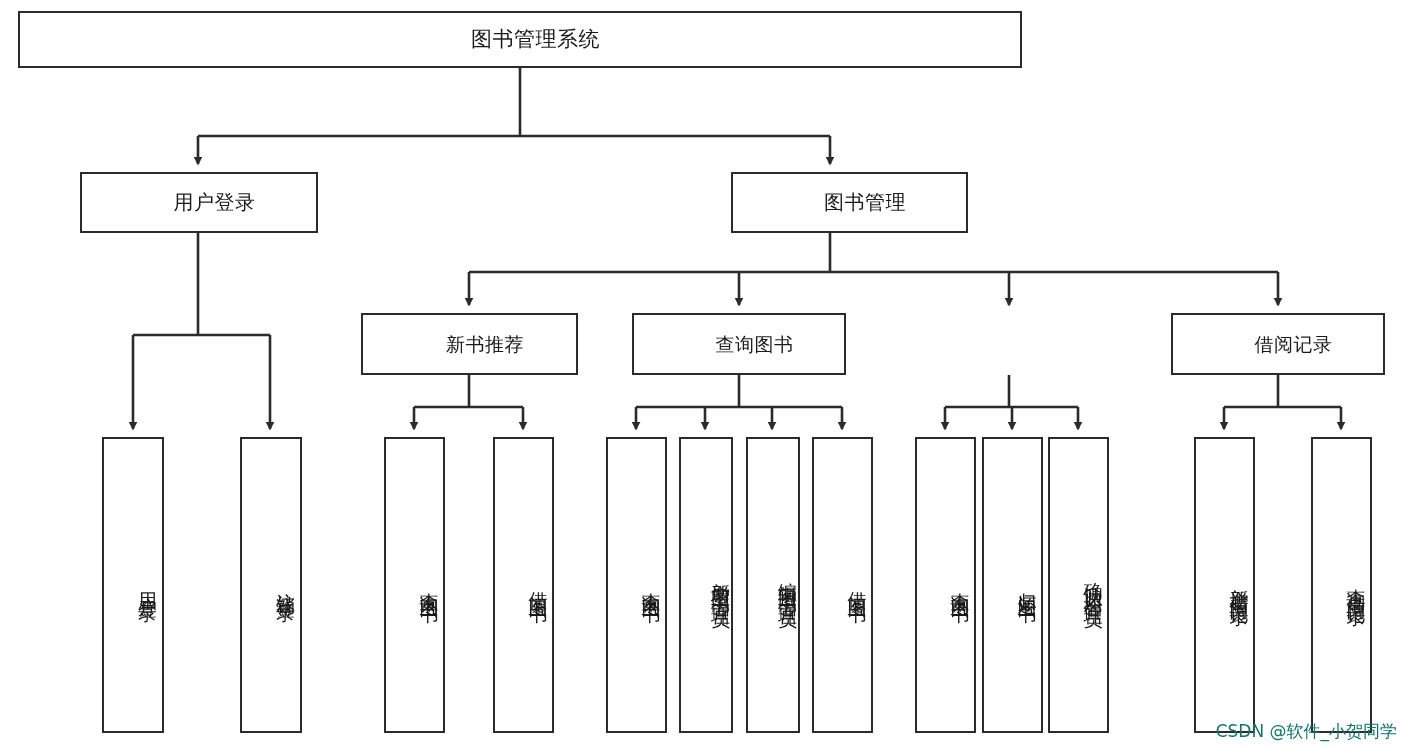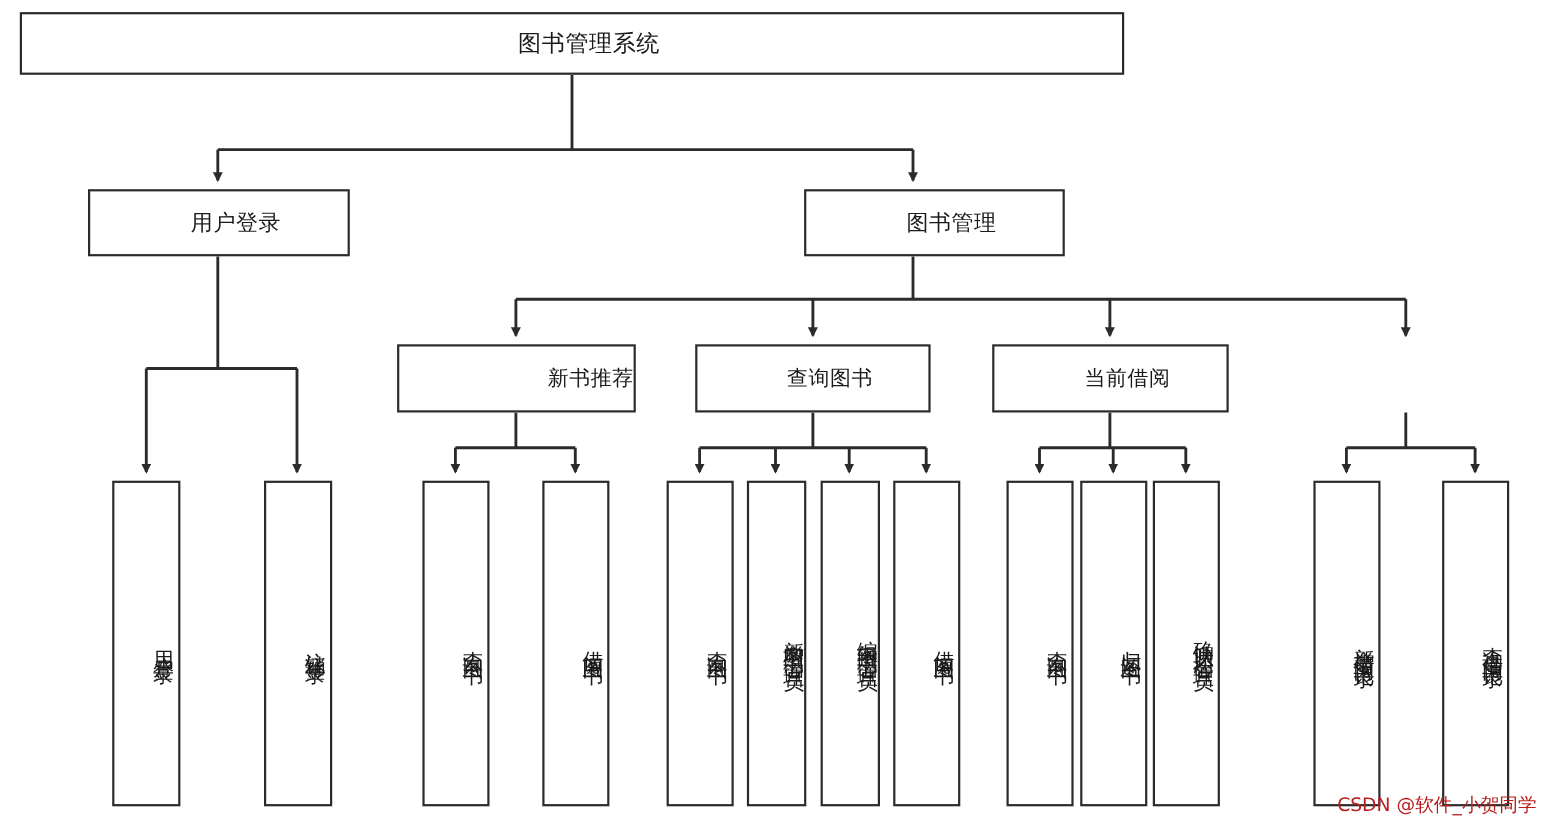--- a/index.html
+++ b/index.html
@@ -53,21 +53,21 @@
     text-orientation: upright;
     line-height: 1.06;
     letter-spacing: 4px;
     max-height: 100%;
   }
   #watermark {
     position: absolute;
     right: 8px;
     bottom: 4px;
     font-size: 17px;
-    color: #b91c1c;
+    color: #0f766e;
     font-family: "DejaVu Sans", "Liberation Sans", sans-serif;
     white-space: nowrap;
     pointer-events: none;
   }
 </style>
 </head>
 <body>
 
 <div id="diagram-root">
 
@@ -126,32 +126,32 @@
   </div>
 
   <div class="node-box lvl1" style="left:80px; top:172px; width:238px; height:61px;">
     <span class="node-label">用户登录</span>
   </div>
 
   <div class="node-box lvl1" style="left:711px; top:172px; width:237px; height:61px;margin-left:20px;">
     <span class="node-label">图书管理</span>
   </div>
 
-  <div class="node-box lvl2" style="left:361px; top:313px; width:217px; height:62px;justify-content:flex-end;">
+  <div class="node-box lvl2" style="left:361px; top:313px; width:217px; height:62px;">
     <span class="node-label">新书推荐</span>
   </div>
 
   <div class="node-box lvl2" style="left:632px; top:313px; width:214px; height:62px;">
     <span class="node-label">查询图书</span>
   </div>
 
-  <div class="node-box lvl2" style="left:902px; top:313px; width:215px; height:62px;">
-    <span class="node-label">当前借阅</span>
-  </div>
-
+
+  <div class="node-box lvl2" style="left:1171px; top:313px; width:214px; height:62px;">
+    <span class="node-label">借阅记录</span>
+  </div>
 
   <div class="node-box leaf" style="left:102px; top:437px; width:62px; height:296px;">
     <span class="node-label">用户登录</span>
   </div>
 
   <div class="node-box leaf" style="left:240px; top:437px; width:62px; height:296px;">
     <span class="node-label">注销登录</span>
   </div>
 
   <div class="node-box leaf" style="left:384px; top:437px; width:61px; height:296px;">

